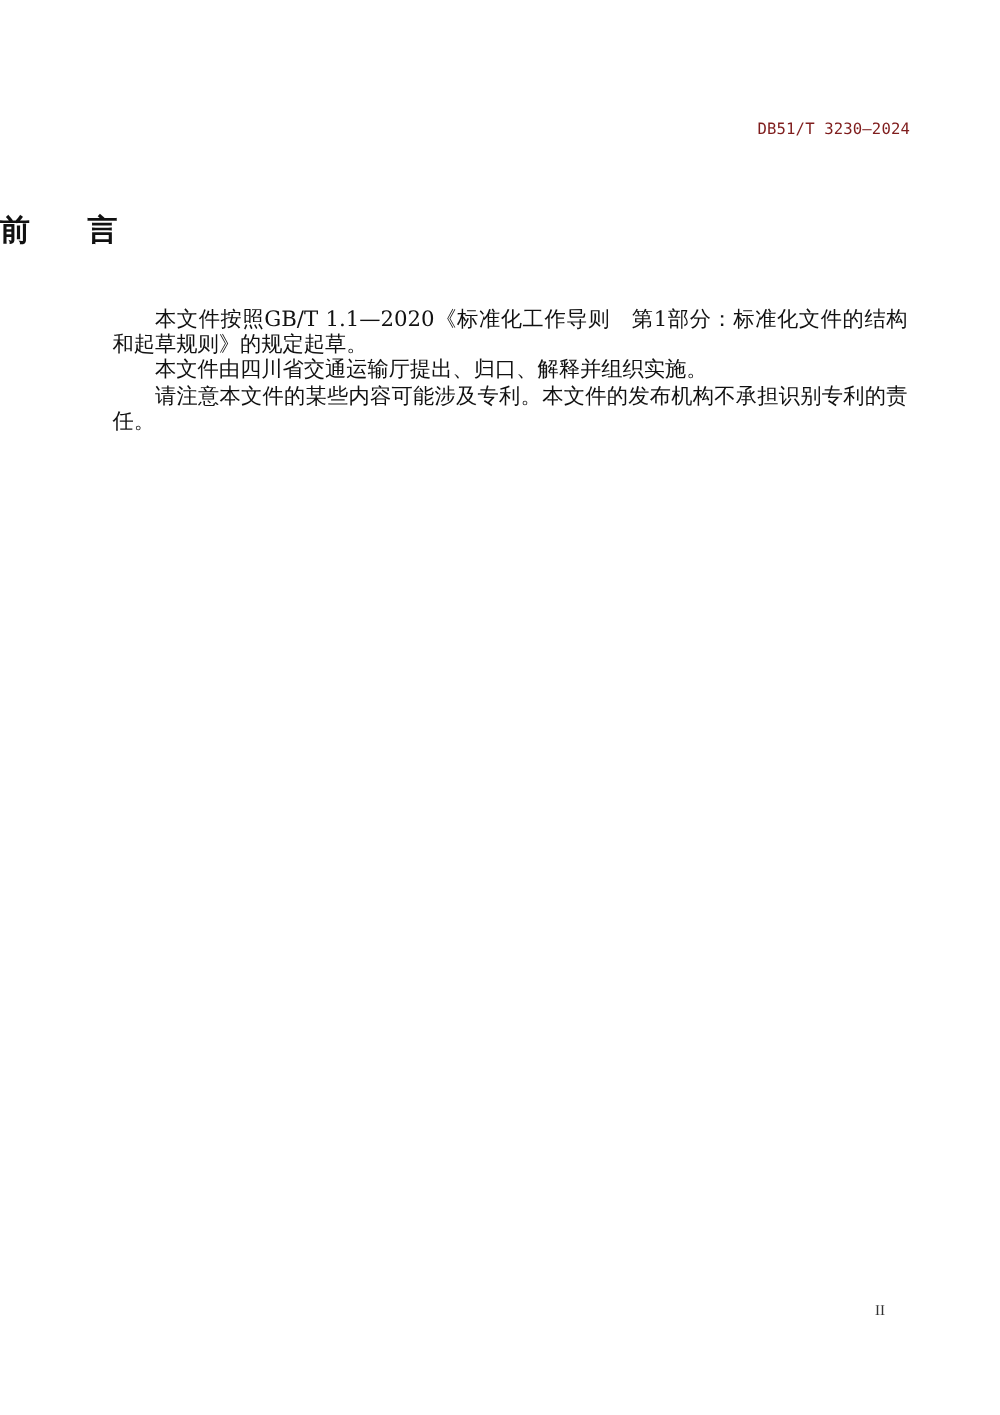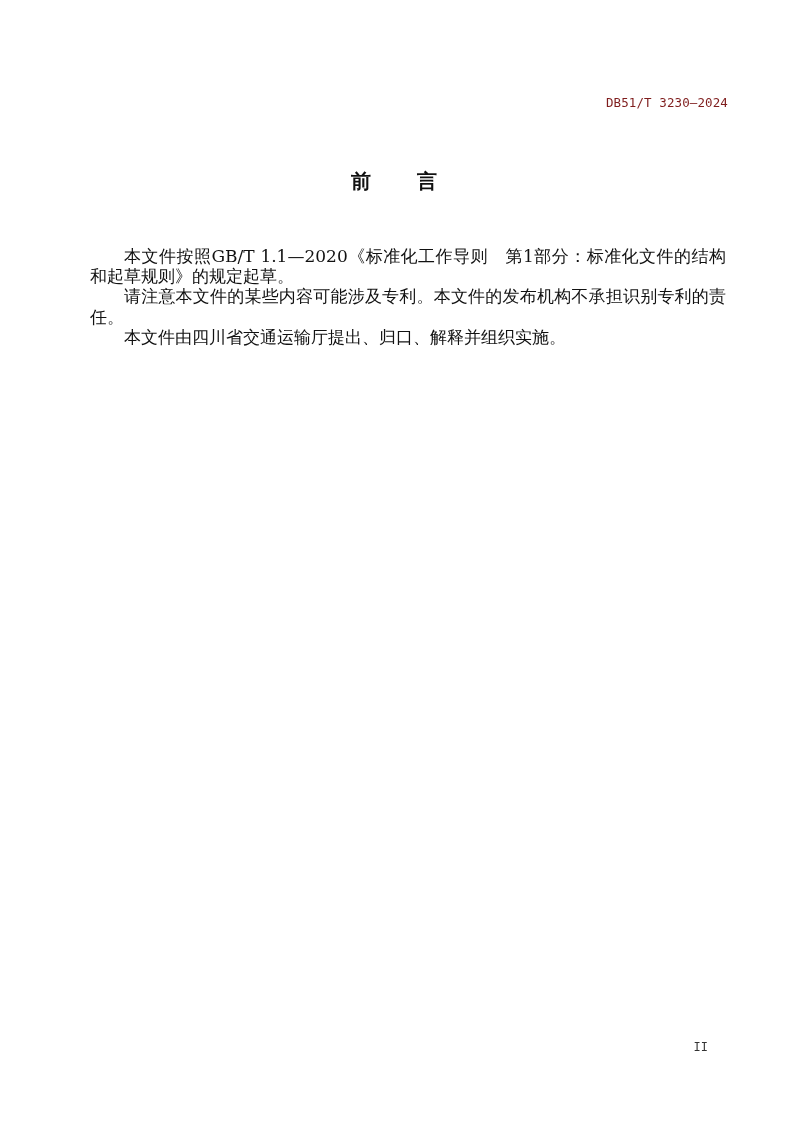--- a/index.html
+++ b/index.html
@@ -1,36 +1,36 @@
 <!DOCTYPE html>
 <html><head>
   <meta charset="utf-8">
   <style>
     html, body { margin:0; padding:0; background:#ffffff; }
     body { width:800px; height:1132px; position:relative; overflow:hidden;
            font-family:"DejaVu Serif","Liberation Serif", serif; color:#111; }
     .header-code { position:absolute; top:95px; right:72px; font-family:"DejaVu Sans Mono","Liberation Mono", monospace;
                    font-size:12.5px; color:#7f1d1d; letter-spacing:0.1px; }
-    .title { position:absolute; top:168px; left:0; width:788px; text-align:center;
-             font-family:"DejaVu Sans","Liberation Sans", sans-serif; font-size:20px; font-weight:bold; }
+    .title { position:absolute; top:168px; left:0; width:788px; 
+             font-family:"DejaVu Sans","Liberation Sans", sans-serif; font-size:24px; font-weight:bold; }
     .title span { display:inline-block; }
     .title .gap { width:46px; }
     .body { position:absolute; top:230px; left:90px; width:636px; font-size:17px; line-height:20.2px;margin-top:16px; }
     .body p { margin:0; text-indent:2em; text-align:justify; text-align-last:left; }
-    .page-num { position:absolute; top:1041px; right:92px; font-family:Liberation Mono, monospace;
+    .page-num { position:absolute; top:1041px; right:92px; font-family:Liberation Serif, serif;
                 font-size:12px; color:#333; }
   </style>
 </head>
 <body>
 
 <div class="header-code">DB51/T 3230—2024</div>
 
 <div class="title">
   <span>前</span><span class="gap"></span><span>言</span>
 </div>
 
 <div class="body">
   <p>本文件按照GB/T 1.1—2020《标准化工作导则　第1部分：标准化文件的结构和起草规则》的规定起草。</p>
+  <p>本文件由四川省交通运输厅提出、归口、解释并组织实施。</p>
   <p>请注意本文件的某些内容可能涉及专利。本文件的发布机构不承担识别专利的责任。</p>
-  <p>本文件由四川省交通运输厅提出、归口、解释并组织实施。</p>
 </div>
 
 <div class="page-num">II</div>
 
 </body></html>

